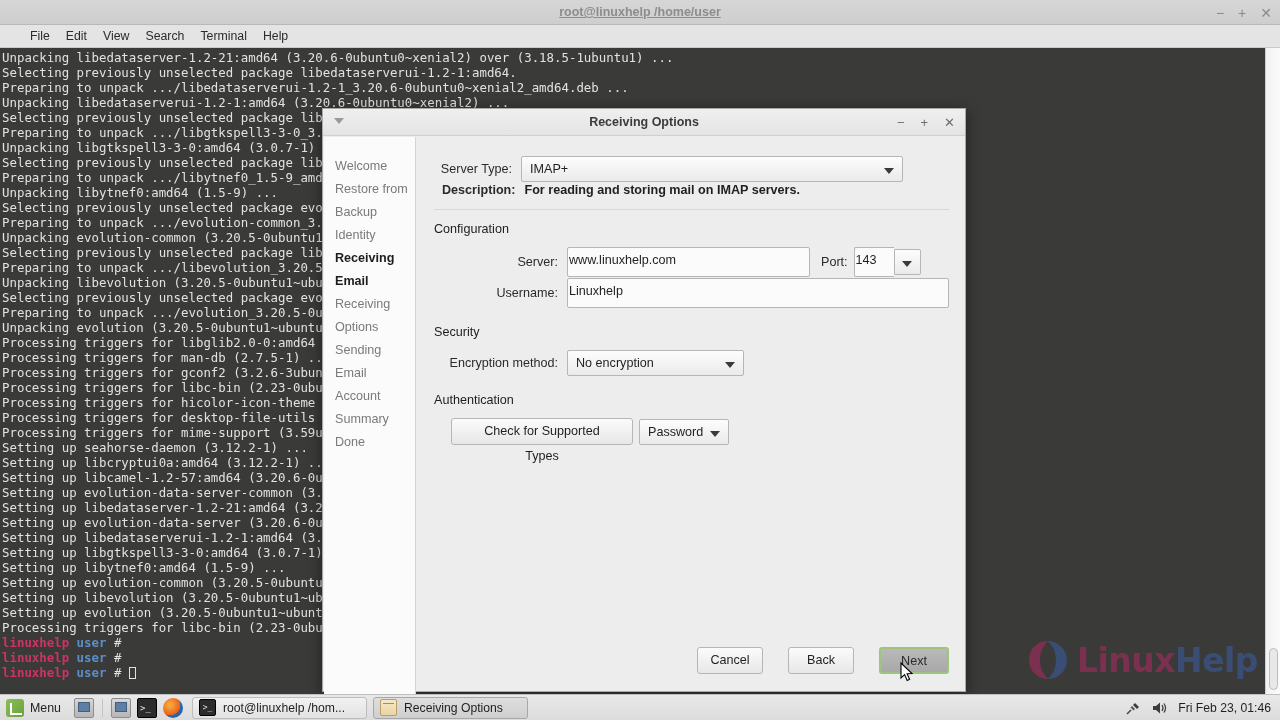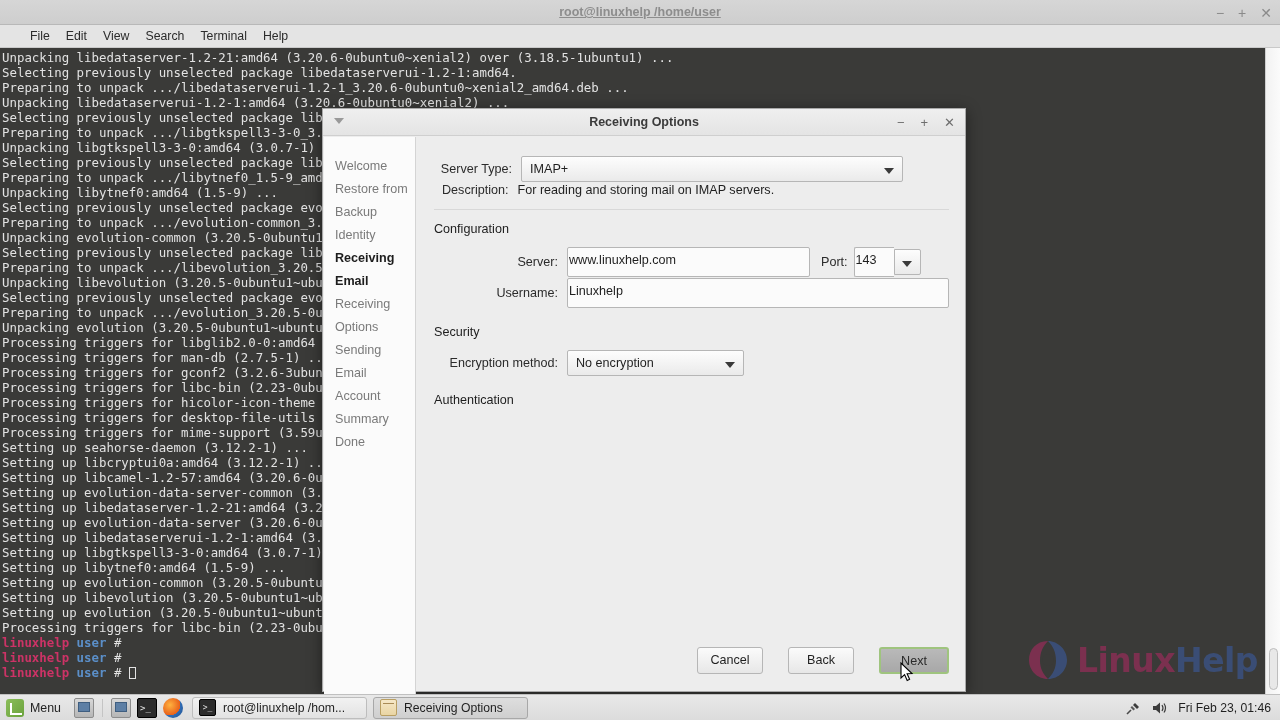--- a/index.html
+++ b/index.html
@@ -153,21 +153,21 @@
     width: 0; height: 0;
     border-left: 5px solid transparent; border-right: 5px solid transparent;
     border-top: 6px solid #3a3a3a;
   }
   .txtinput {
     background: #fbfbfb; border: 1px solid #b6b6b6; border-radius: 2px;
     height: 30px; line-height: 24px;
     font-size: 12.6px; color: #1f1f1f;
     padding: 0 1px;
   }
-  .desc-row { display: flex; align-items: baseline; margin: 0 0 12px 0; }
+  .desc-row { display: flex; align-items: baseline; margin: 0 0 12px 0; font-weight: bold; }
   .desc-lbl { font-size: 12.6px; color: #2b2b2b; margin-right: 9px; }
   .desc-val { font-size: 12.6px; color: #1f1f1f; }
 
   .hr { height: 1px; background: #d8d8d8; margin: 4px 0 12px 0; }
   .sec-title { font-size: 12.6px; font-weight: normal; color: #1d1d1d; margin-bottom: 11px; }
 
   .pushbtn {
     background: linear-gradient(to bottom,#fbfbfb,#e7e7e7);
     border: 1px solid #b6b6b6; border-radius: 3px;
     height: 27px; line-height: 25px;
@@ -389,20 +389,28 @@
         <div class="row">
           <span class="lbl" style="width:124px">Encryption method:</span>
           <div class="combo" style="width:177px">
             <span>No encryption</span>
             <span class="arrow"></span>
           </div>
         </div>
 
         <div class="sec-title" style="margin-top:17px">Authentication</div>
 
+        <div class="row">
+          <span class="lbl" style="width:8px"></span>
+          <div class="pushbtn" style="width:182px">Check for Supported Types</div>
+          <div class="combo" style="width:90px;margin-left:6px">
+            <span>Password</span>
+            <span class="arrow"></span>
+          </div>
+        </div>
 
       </div>
     </div>
 
     <div class="dlg-footer">
       <div class="footer-btn">Cancel</div>
       <div class="footer-btn">Back</div>
       <div class="footer-btn next">Next</div>
     </div>
   </div>

